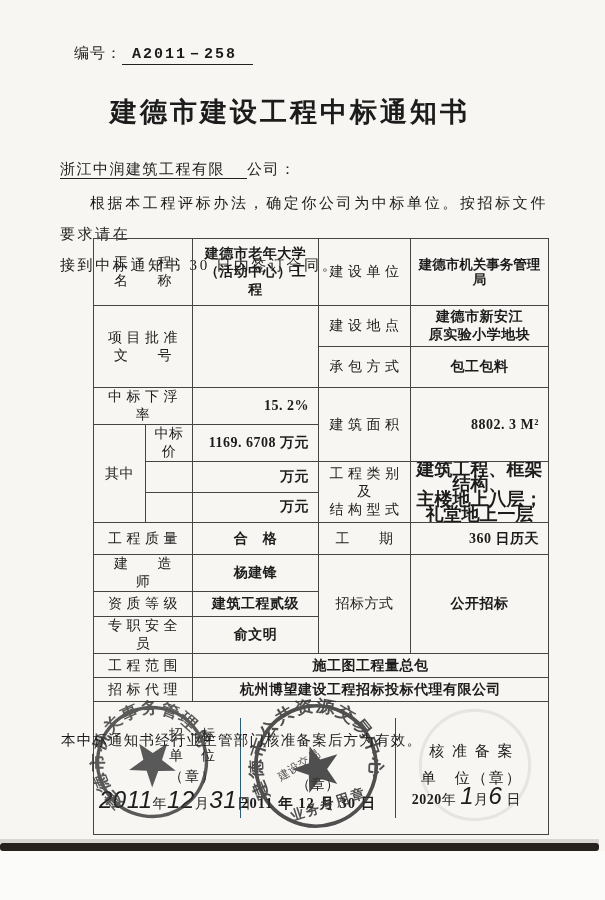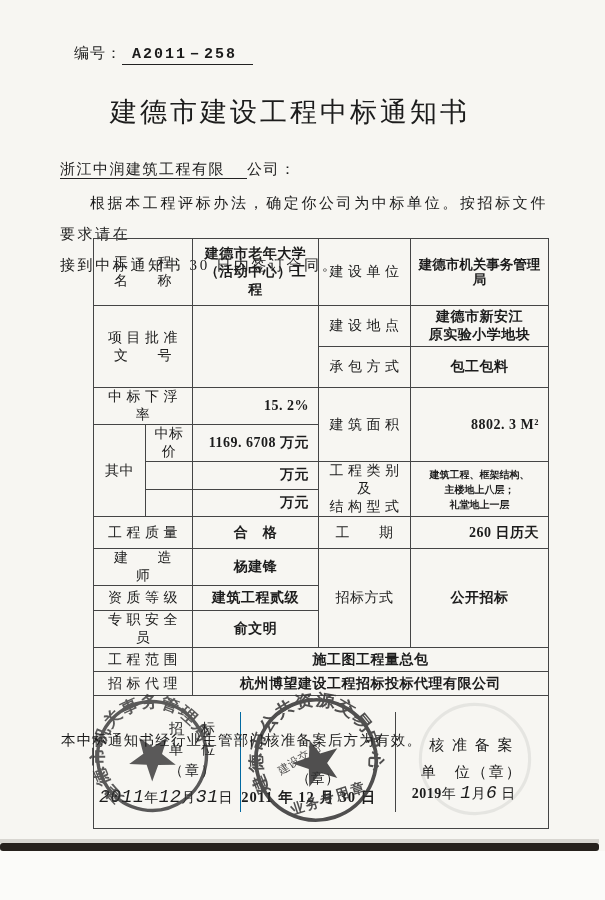--- a/index.html
+++ b/index.html
@@ -7,57 +7,57 @@
     width:605px;height:900px;position:relative;overflow:hidden;
     background:#f7f6f2;
     font-family:"Liberation Serif","DejaVu Serif",serif;
     color:#1c1c1c;
   }
   .abs{position:absolute;}
 
   
   #doc-number{left:74px;top:44px;font-size:15px;letter-spacing:1px;font-family:Liberation Mono, monospace;}
   #doc-number .num{font-weight:bold;border-bottom:1.5px solid #222;padding:0 16px 1px 10px;letter-spacing:2px;}
-  #doc-title{left:15px;right:40px;top:94px;text-align:center;font-size:27px;font-weight:normal;letter-spacing:3px;}
+  #doc-title{left:15px;right:40px;top:94px;text-align:center;font-size:27px;font-weight:bold;letter-spacing:3px;}
 
   
   #salutation{left:60px;top:160px;font-size:15px;letter-spacing:1.5px;}
   #salutation .company{border-bottom:1.5px solid #222;padding:0 22px 1px 0;margin-top:8px;}
   #body-par{left:60px;width:488px;top:188px;font-size:15px;line-height:31px;
     letter-spacing:2.6px;white-space:pre-line;text-indent:2em;text-align:justify;}
 
   
   table{position:absolute;left:93px;top:238px;width:455px;border-collapse:collapse;
     table-layout:fixed;font-size:14px;}
   td{border:1px solid #454545;padding:0 5px;text-align:center;vertical-align:middle;
      white-space:pre-line;overflow:hidden;letter-spacing:.5px;}
   td.val{font-weight:bold;}
   td.r{text-align:right;padding-right:9px;margin-left:20px;}
-  td.small{font-size:10px;line-height:15px;letter-spacing:0;}
+  td.small{font-size:18px;line-height:15px;letter-spacing:0;}
   tr.h66 td{height:66px;} tr.h40 td{height:40px;} tr.h27 td{height:27px;}
   tr.h26 td{height:26px;} tr.h21 td{height:21px;} tr.h31 td{height:31px;}
   tr.h24 td{height:24px;} tr.h23 td{height:23px;}
 
   
   td.stamp-holder{padding:0;height:100px;overflow:visible;}
   .stamp-flex{display:flex;height:100px;}
   .stamp-cell{position:relative;height:100%;overflow:visible;}
   .stamp-cell.b1{width:147px;border-right:1px solid #0369a1;}
   .stamp-cell.b2{width:154px;border-right:1px solid #454545;}
   .stamp-cell.b3{width:153px;}
   .tpl-left{position:absolute;left:58px;top:6px;width:82px;text-align:center;
     line-height:21px;white-space:pre-line;font-size:14px;letter-spacing:2px;}
   .tpl-mid{position:absolute;left:50%;top:58px;transform:translateX(-50%);font-size:14px;}
   .tpl-right{position:absolute;top:20px;left:0;width:100%;text-align:center;
     white-space:pre-line;line-height:27px;font-size:15px;letter-spacing:2px;}
   .date-line{position:absolute;bottom:5px;font-size:14px;white-space:nowrap;}
   .date-left{left:5px;}
   .date-mid{left:0;width:100%;text-align:left;font-weight:bold;font-size:14.5px;letter-spacing:1px;}
   .date-right{left:16px;bottom:9px;}
-  .hw{font-family:Liberation Mono, monospace;font-style:italic;font-size:18px;line-height:1;}
+  .hw{font-family:Liberation Sans, sans-serif;font-style:italic;font-size:24px;line-height:1;}
   .printed-bold{font-weight:bold;}
   .seal{position:absolute;pointer-events:none;}
   .seal-1{left:-6px;top:-20px;width:128px;height:128px;transform:rotate(-35deg);opacity:.8;}
   .seal-2{left:4px;top:-23px;width:142px;height:142px;transform:rotate(-18deg);opacity:.85;}
   .seal-3{left:16px;top:-16px;width:126px;height:126px;opacity:.10;}
 
   
   #footer-note{left:61px;top:731px;font-size:14.5px;letter-spacing:1.2px;}
   #scan-line{left:0;top:843px;width:599px;height:8px;background:#26211d;border-radius:3px;}
   #scan-shadow{left:0;top:839px;width:599px;height:4px;background:#b9b5b0;opacity:.5;}
@@ -125,21 +125,21 @@
 礼堂地上一层</td>
   </tr>
   <tr class="h21">
     <td></td>
     <td class="val r">万元</td>
   </tr>
   <tr class="h31">
     <td colspan="2">工  程  质  量</td>
     <td class="val">合　格</td>
     <td>工　　期</td>
-    <td class="val r">260 日历天</td>
+    <td class="val r">360 日历天</td>
   </tr>
   <tr class="h24">
     <td colspan="2">建　　造　　师</td>
     <td class="val">杨建锋</td>
     <td rowspan="3">招标方式</td>
     <td rowspan="3" class="val">公开招标</td>
   </tr>
   <tr class="h24">
     <td colspan="2">资  质  等  级</td>
     <td class="val">建筑工程贰级</td>
@@ -196,21 +196,21 @@
             <text x="65" y="106" font-size="12.5" fill="#333333" text-anchor="middle" letter-spacing="2" font-weight="bold">业务专用章</text>
             <polygon fill="#333333" transform="translate(5,4)" points="60,42 65.4,56.6 81.9,56.9 68.8,66.8 73.5,82.6 60,73.2 46.5,82.6 51.2,66.8 38.1,56.9 54.6,56.6"></polygon>
           </svg>
         </div>
 
         
         <div class="stamp-cell b3">
           <div class="tpl-right">核 准 备 案
 单　位（章）</div>
           <div class="date-line date-right">
-            <span class="printed-bold">2019</span><span>年</span> <span class="hw">1</span><span>月</span><span class="hw">6</span> <span>日</span>
+            <span class="printed-bold">2020</span><span>年</span> <span class="hw">1</span><span>月</span><span class="hw">6</span> <span>日</span>
           </div>
           <svg class="seal seal-3" viewBox="0 0 120 120" xmlns="http://www.w3.org/2000/svg">
             <circle cx="60" cy="60" r="52" fill="none" stroke="#555555" stroke-width="3"></circle>
           </svg>
         </div>
 
       </div>
     </td>
   </tr>
 </tbody>

